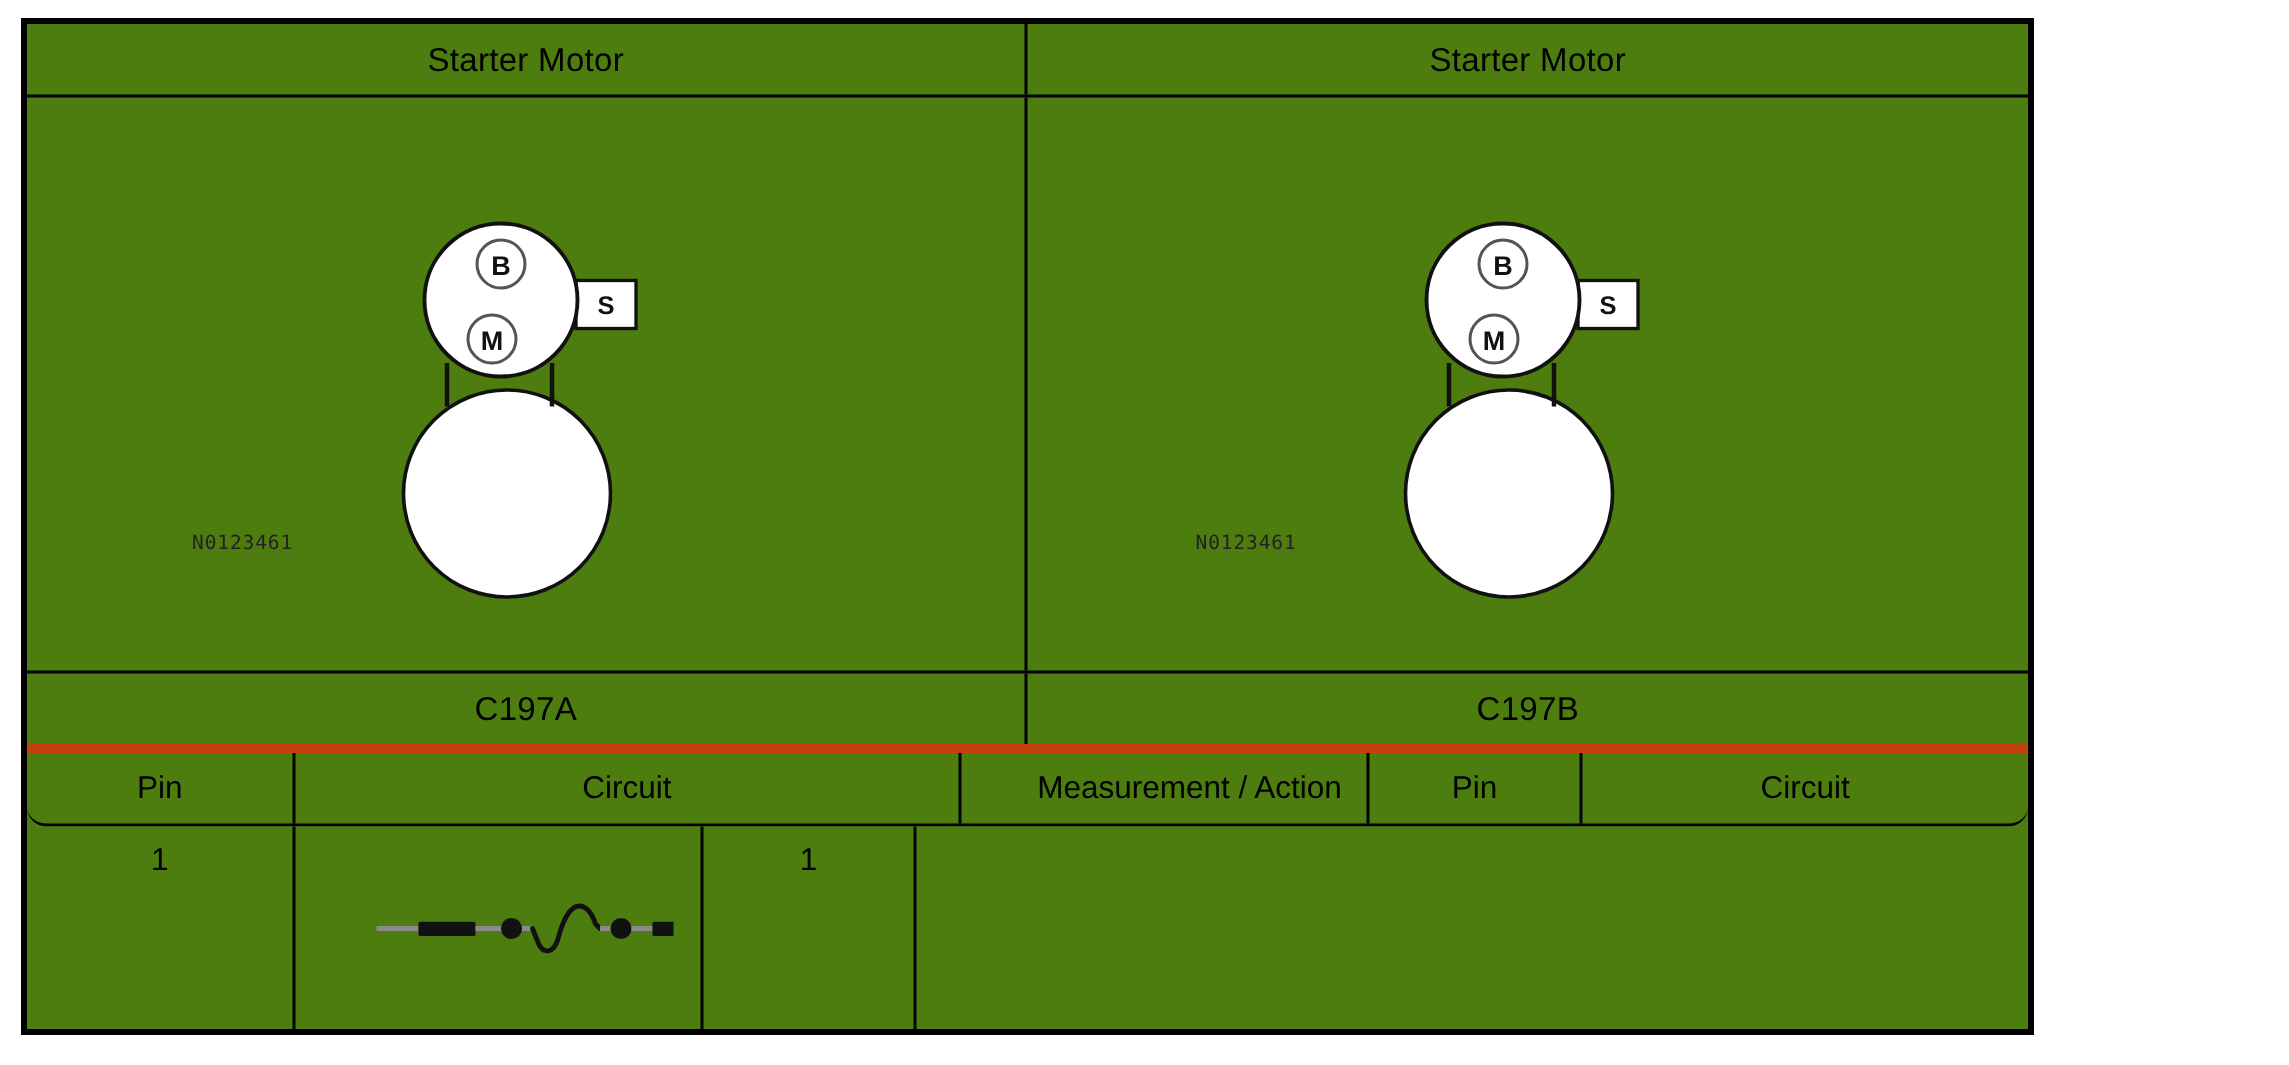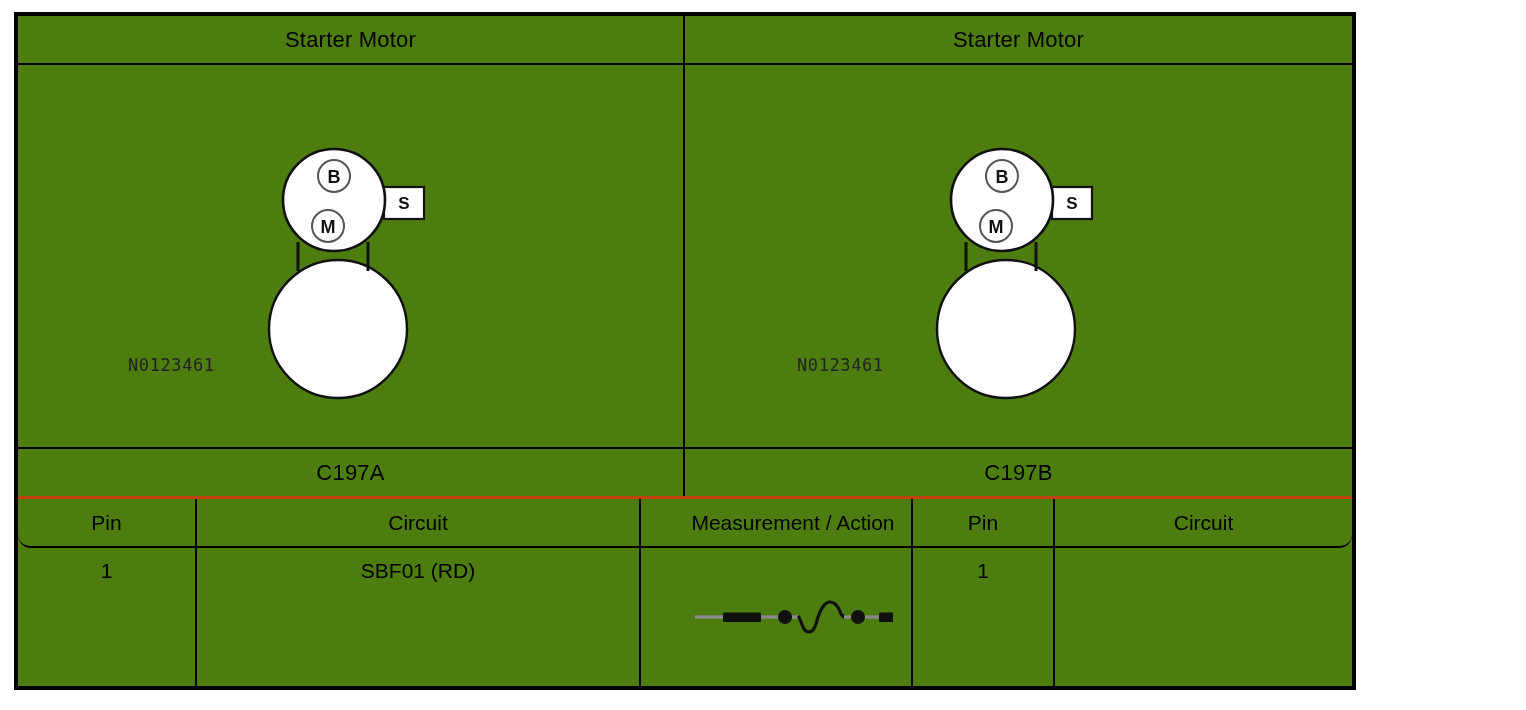--- a/index.html
+++ b/index.html
@@ -30,21 +30,21 @@
   .grid {
     position: absolute;
     inset: 0;
     display: flex;
     flex-direction: column;
   }
 
   
   .row-title   { height: 47px;  display: flex; border-bottom: 2px solid #000; }
   .row-diagram { height: 382px; display: flex; border-bottom: 2px solid #000; }
-  .row-conn    { height: 47px;  display: flex; border-bottom: 3px solid #c2410c; }
+  .row-conn    { height: 47px;  display: flex; border-bottom: 6px solid #c2410c; }
   .row-head    { height: 47px;  display: flex; border-bottom: 2px solid #000; border-radius: 13px; }
   .row-data    { flex: 1 1 auto; display: flex; }
 
   
   .half {
     width: 50%;
     display: flex;
     align-items: center;
     justify-content: center;
     box-sizing: border-box;
@@ -98,21 +98,21 @@
   .motor-svg {
     position: absolute;
     left: 50%;
     transform: translateX(-50%);
     top: 78px;
   }
   .partno {
     position: absolute;
     top: 290px;
     font-family: "DejaVu Sans Mono", monospace;
-    font-size: 17px;
+    font-size: 13px;
     letter-spacing: 0.6px;
     color: #222;
   }
   .partno.left-pos  { left: 110px; }
   .partno.right-pos { left: 112px; }
 
   .meas-svg { display: block; }
 </style>
 </head>
 <body>
@@ -186,21 +186,20 @@
     <div class="row-head">
       <div class="cell c-pin-l">Pin</div>
       <div class="cell c-cir-l">Circuit</div>
       <div class="cell c-meas">Measurement / Action</div>
       <div class="cell c-pin-r">Pin</div>
       <div class="cell c-cir-r last">Circuit</div>
     </div>
 
     <div class="row-data">
       <div class="cell c-pin-l">1</div>
-      <div class="cell c-cir-l">SBF01 (RD)</div>
 
       <div class="cell c-meas meas">
         <svg class="meas-svg" width="200" height="46" viewBox="0 0 200 46">
 
           <line x1="2" y1="23" x2="30" y2="23" stroke="#8a8a8a" stroke-width="3.4"></line>
 
           <rect x="30" y="18.5" width="38" height="9.5" fill="#111" rx="1"></rect>
           <line x1="68" y1="23" x2="86" y2="23" stroke="#8a8a8a" stroke-width="3.4"></line>
 
           <circle cx="92" cy="23" r="7" fill="#111"></circle>

